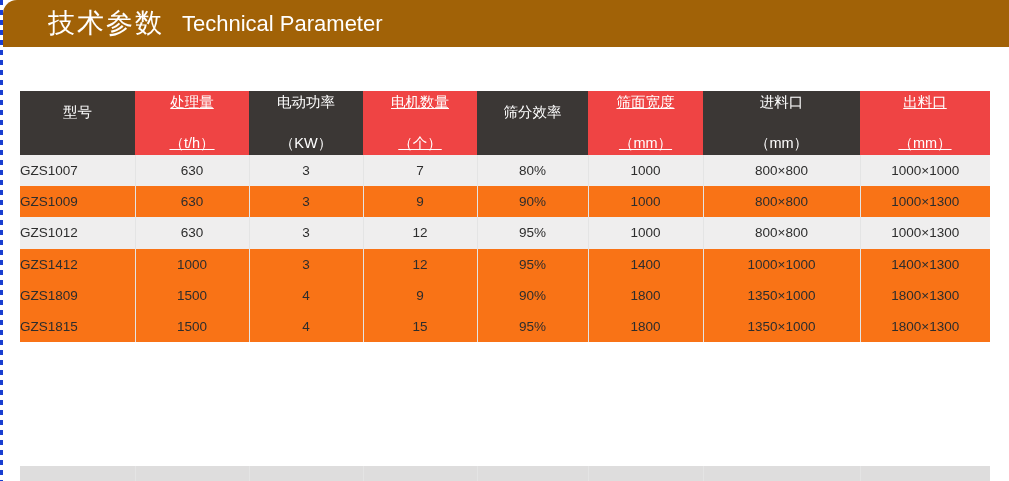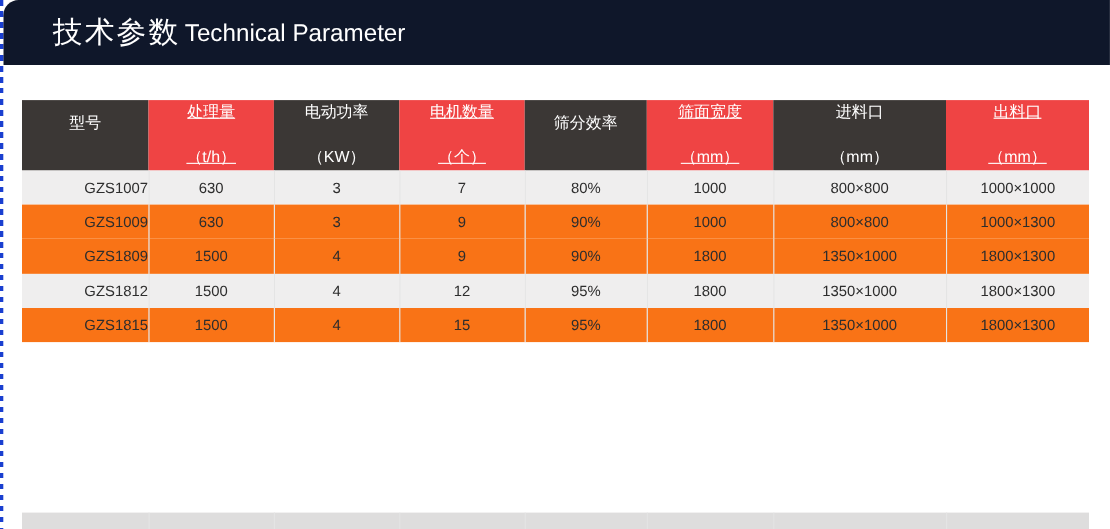--- a/index.html
+++ b/index.html
@@ -29,40 +29,40 @@
     );
     z-index: 20;
   }
 
   
   .banner {
     position: absolute;
     left: 3px;
     top: 0px;
     width: 1006px;
-    height: 59px;
-    background: #0f172a;
+    height: 47px;
+    background: #a16207;
     border-top-left-radius: 14px;
     box-sizing: border-box;
     display: flex;
     align-items: center;
     padding-left: 45px;
   }
   .banner-cn {
     color: #ffffff;
     font-size: 27px;
     letter-spacing: 2px;
     font-weight: 400;
     line-height: 1;
   }
   .banner-en {
     color: #ffffff;
     font-size: 22px;
     font-weight: 400;
-    margin-left: 4px;
+    margin-left: 18px;
     line-height: 1;
   }
 
   
   .table-wrap {
     position: absolute;
     left: 20px;
     top: 91px;
     width: 932px;
   }
@@ -92,21 +92,21 @@
     font-size: 13.5px;
     color: #2d2d2d;
     text-align: center;
     vertical-align: middle;
     padding: 0;
     border-right: 1px solid #e4e4e4;
   }
   table.spec td:last-child { border-right: none; }
   table.spec tbody tr.odd  td { background: #efeeee; }
   table.spec tbody tr.even td { background: #f97316; }
-  table.spec tbody tr td:first-child { text-align: right; }
+  table.spec tbody tr td:first-child { text-align: left; }
 
   
   .bottom-filler {
     position: absolute;
     left: 20px;
     top: 466px;
     width: 970px;
     height: 15px;
     background: #dedddd;
   }
@@ -190,36 +190,46 @@
         <tr class="even">
           <td>GZS1009</td>
           <td>630</td>
           <td>3</td>
           <td>9</td>
           <td>90%</td>
           <td>1000</td>
           <td>800×800</td>
           <td>1000×1300</td>
         </tr>
+        <tr class="odd">
+          <td>GZS1012</td>
+          <td>630</td>
+          <td>3</td>
+          <td>12</td>
+          <td>95%</td>
+          <td>1000</td>
+          <td>800×800</td>
+          <td>1000×1300</td>
+        </tr>
+        <tr class="even">
+          <td>GZS1412</td>
+          <td>1000</td>
+          <td>3</td>
+          <td>12</td>
+          <td>95%</td>
+          <td>1400</td>
+          <td>1000×1000</td>
+          <td>1400×1300</td>
+        </tr>
         <tr class="even">
           <td>GZS1809</td>
           <td>1500</td>
           <td>4</td>
           <td>9</td>
           <td>90%</td>
-          <td>1800</td>
-          <td>1350×1000</td>
-          <td>1800×1300</td>
-        </tr>
-        <tr class="odd">
-          <td>GZS1812</td>
-          <td>1500</td>
-          <td>4</td>
-          <td>12</td>
-          <td>95%</td>
           <td>1800</td>
           <td>1350×1000</td>
           <td>1800×1300</td>
         </tr>
         <tr class="even">
           <td>GZS1815</td>
           <td>1500</td>
           <td>4</td>
           <td>15</td>
           <td>95%</td>

